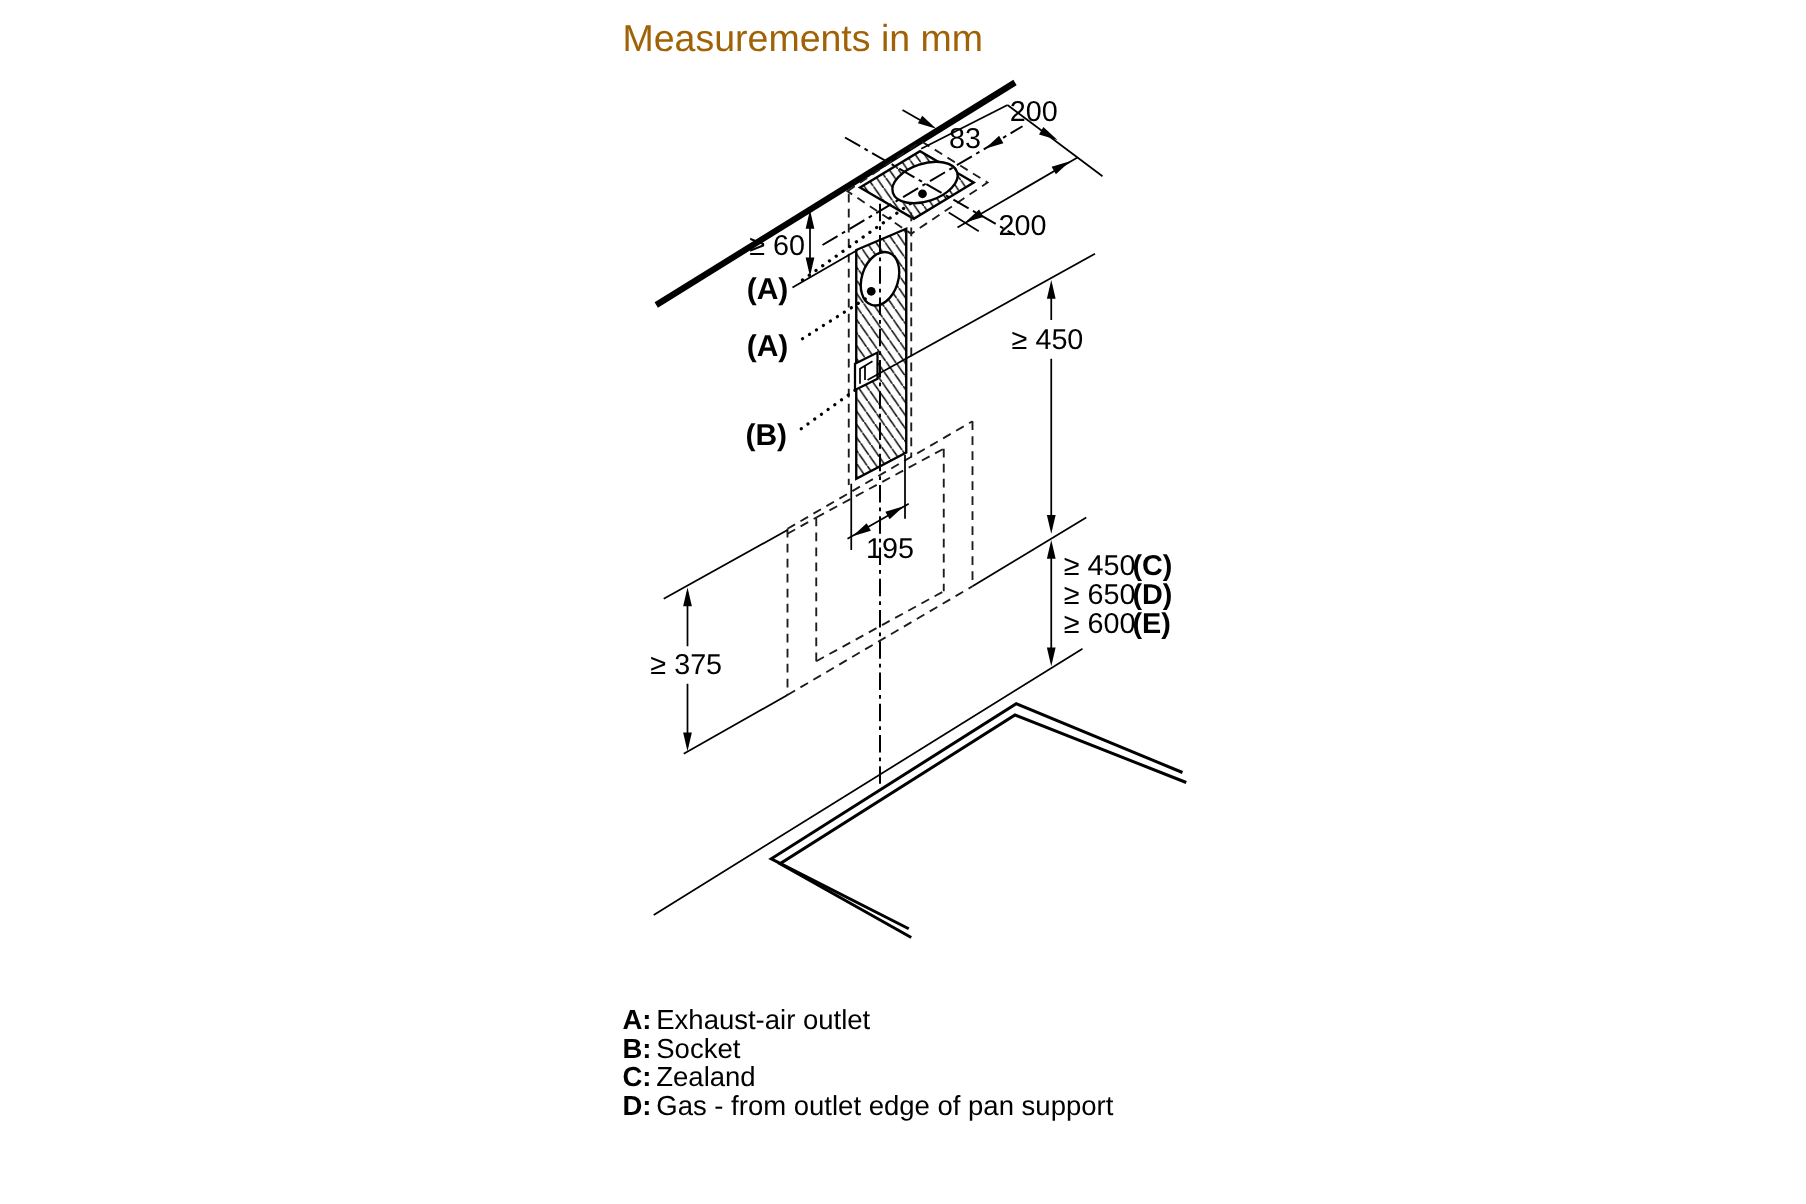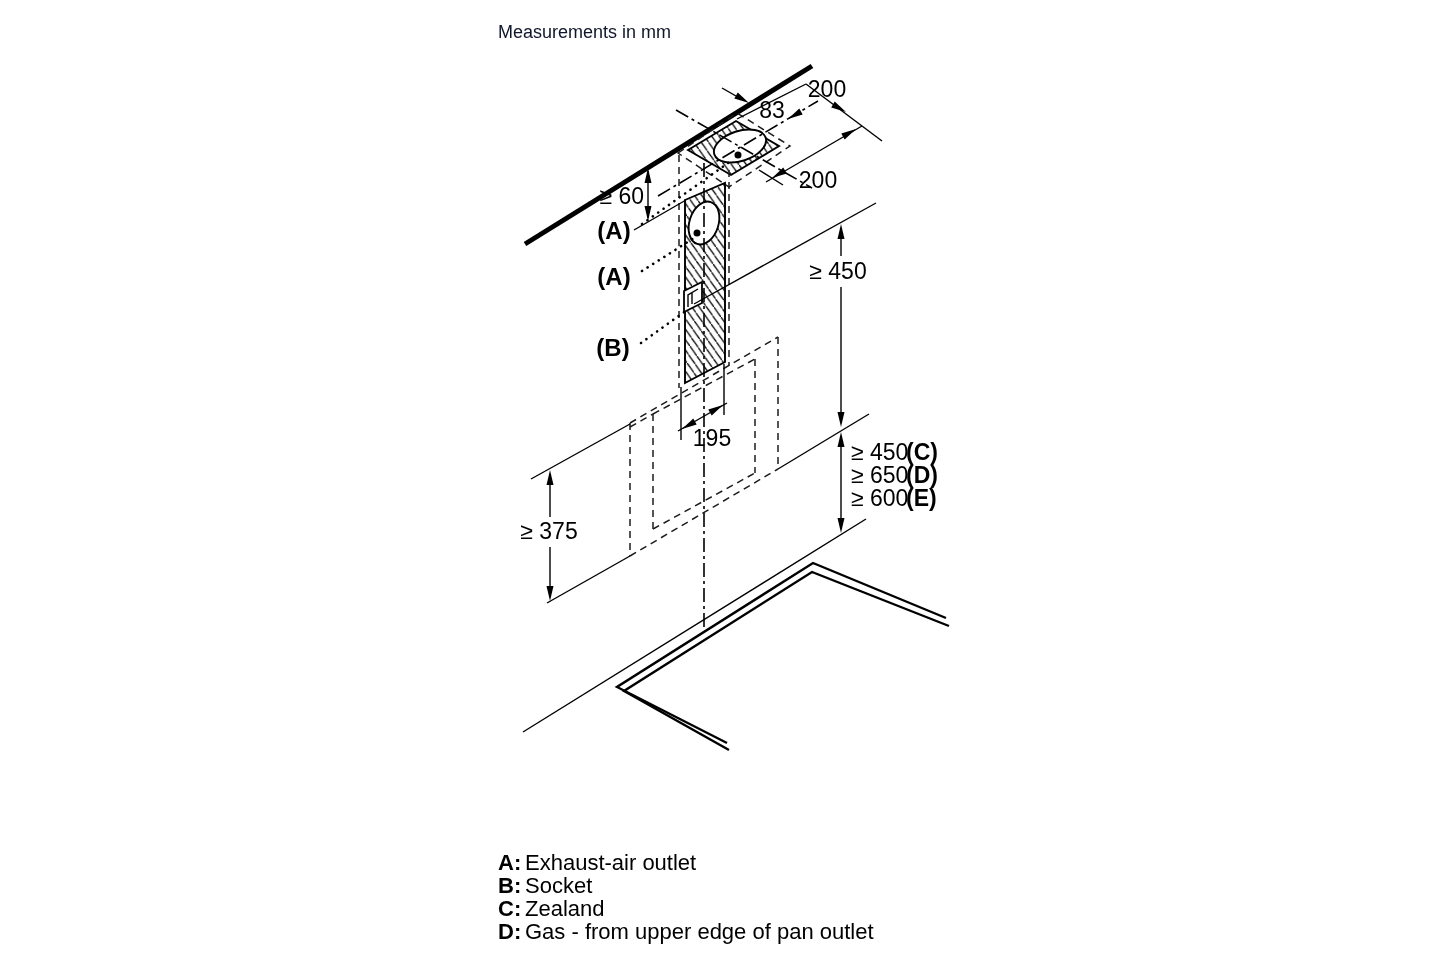--- a/index.html
+++ b/index.html
@@ -1,31 +1,31 @@
 <!DOCTYPE html>
 <html><head>
 <meta charset="utf-8">
 <style>
   html,body{margin:0;padding:0;background:#ffffff;}
   #stage{position:relative;width:1445px;height:963px;background:#ffffff;overflow:hidden;
          font-family:"Liberation Sans","DejaVu Sans",sans-serif;color:#000;}
-  #page-title{position:absolute;left:498px;top:20px;font-size:18px;line-height:24px;color:#0f172a;}
+  #page-title{position:absolute;left:498px;top:20px;font-size:30px;line-height:24px;color:#a16207;}
   #drawing{position:absolute;left:0;top:0;}
   
   .thick{stroke:#000;stroke-width:5;fill:none;}
   .thin{stroke:#000;stroke-width:1.4;fill:none;}
   .dash{stroke:#1c1c1c;stroke-width:1.5;fill:none;stroke-dasharray:7 5;}
   .dashdot{stroke:#000;stroke-width:1.6;fill:none;stroke-dasharray:14 4 3 4;}
   .dots{stroke:#000;stroke-width:2.6;fill:none;stroke-dasharray:0.1 6.5;stroke-linecap:round;}
   .arrow{fill:#000;stroke:none;}
   .dimtext{font-family:"Liberation Sans","DejaVu Sans",sans-serif;font-size:23px;fill:#000;}
   .dimbold{font-family:"Liberation Sans","DejaVu Sans",sans-serif;font-size:24px;font-weight:bold;fill:#000;}
   .whitefill{fill:#ffffff;}
   
-  #legend{position:absolute;left:498px;top:804px;width:640px;font-size:22px;line-height:23px;margin-top:47px;}
+  #legend{position:absolute;left:498px;top:804px;width:640px;font-size:22px;line-height:23px;}
   .legend-row{white-space:nowrap;}
   .legend-row .key{display:inline-block;min-width:27px;font-weight:bold;}
   .legend-row.gap{margin-top:23px;}
 </style>
 </head>
 <body>
 
 <div id="stage">
 
   <div id="page-title">Measurements in mm</div>
@@ -147,17 +147,17 @@
     <div class="legend-row">
       <span class="key">A:</span><span>Exhaust-air outlet</span>
     </div>
     <div class="legend-row">
       <span class="key">B:</span><span>Socket</span>
     </div>
     <div class="legend-row">
       <span class="key">C:</span><span>Zealand</span>
     </div>
     <div class="legend-row">
-      <span class="key">D:</span><span>Gas - from upper edge of pan outlet</span>
+      <span class="key">D:</span><span>Gas - from outlet edge of pan support</span>
     </div>
   </div>
 
 </div>
 
 </body></html>

